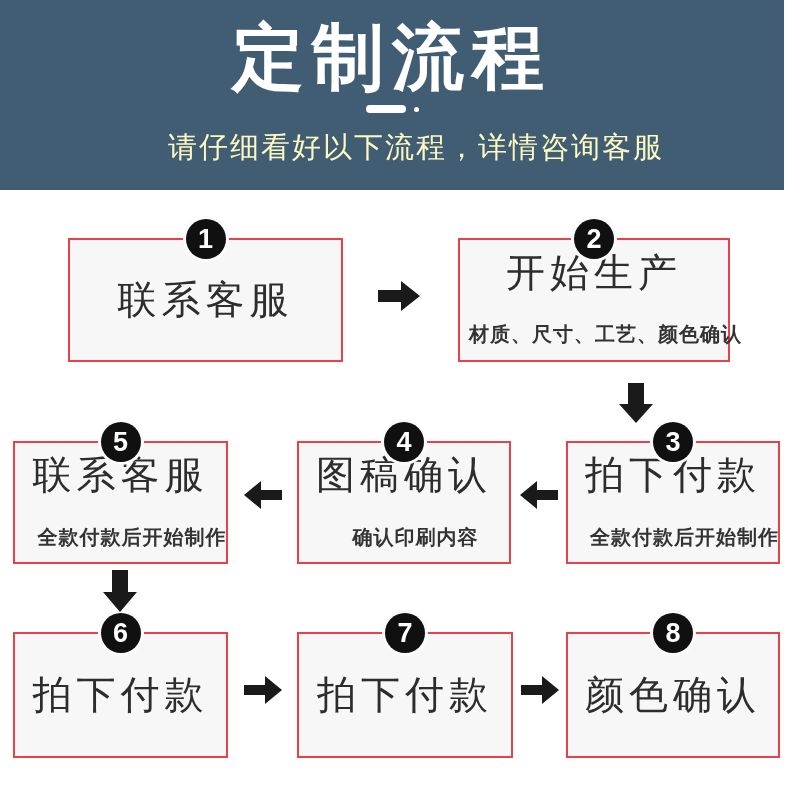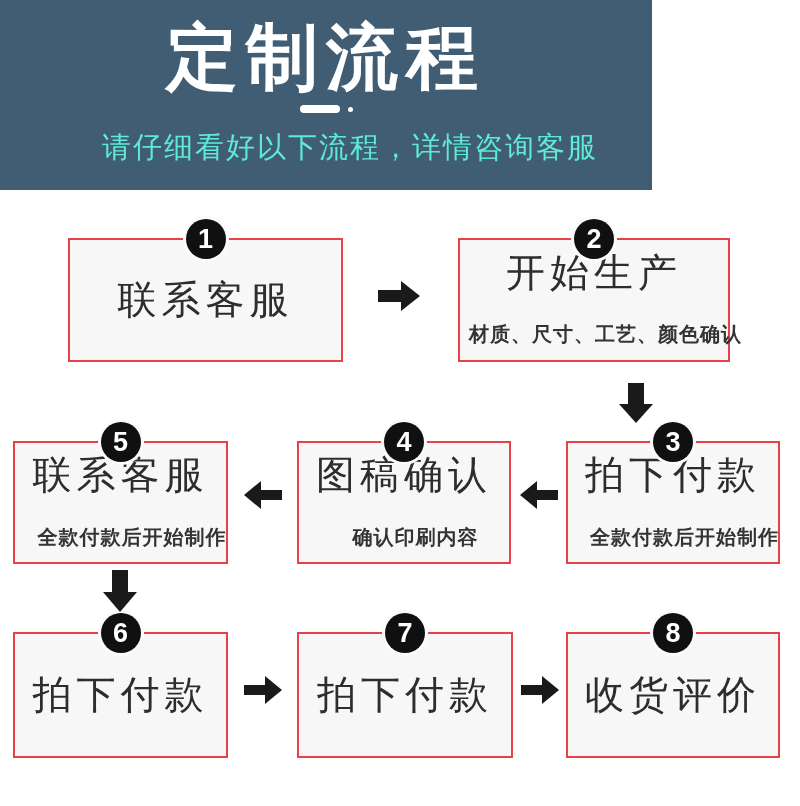--- a/index.html
+++ b/index.html
@@ -13,21 +13,21 @@
     width: 800px;
     height: 806px;
     background: #ffffff;
     overflow: hidden;
   }
 
   
   .header {
     position: absolute;
     left: 0; top: 0;
-    width: 652px;
+    width: 784px;
     height: 190px;
     background: #405d73;
     display: flex;
     flex-direction: column;
     align-items: center;
     justify-content: flex-start;
   }
   .header-title {
     margin-top: 12px;
     color: #ffffff;
@@ -51,21 +51,21 @@
     background: #ffffff;
   }
   .divider-dot {
     width: 5px;
     height: 5px;
     border-radius: 50%;
     background: #ffffff;
   }
   .header-subtitle {
     margin-top: 14px;
-    color: #5eead4;
+    color: #fef9c3;
     font-size: 29px;
     letter-spacing: 2px;
     text-align: right;
     margin-left: 48px;
   }
 
   
   .step {
     position: absolute;
     background: #f7f7f7;
@@ -180,21 +180,21 @@
     <div class="step-label">拍下付款</div>
   </div>
 
   <div class="step" id="step-7">
     <div class="step-circle">7</div>
     <div class="step-label">拍下付款</div>
   </div>
 
   <div class="step" id="step-8">
     <div class="step-circle">8</div>
-    <div class="step-label">收货评价</div>
+    <div class="step-label">颜色确认</div>
   </div>
 
   <div class="arrow" id="arrow-1-2">
     <svg width="42" height="30" viewBox="0 0 42 30">
         <polygon points="0,9 23,9 23,0 42,15 23,30 23,21 0,21" fill="#1a1a1a"></polygon>
       </svg>
   </div>
   <div class="arrow" id="arrow-2-3">
     <svg width="34" height="40" viewBox="0 0 34 40">
         <polygon points="9,0 25,0 25,21 34,21 17,40 0,21 9,21" fill="#1a1a1a"></polygon>

